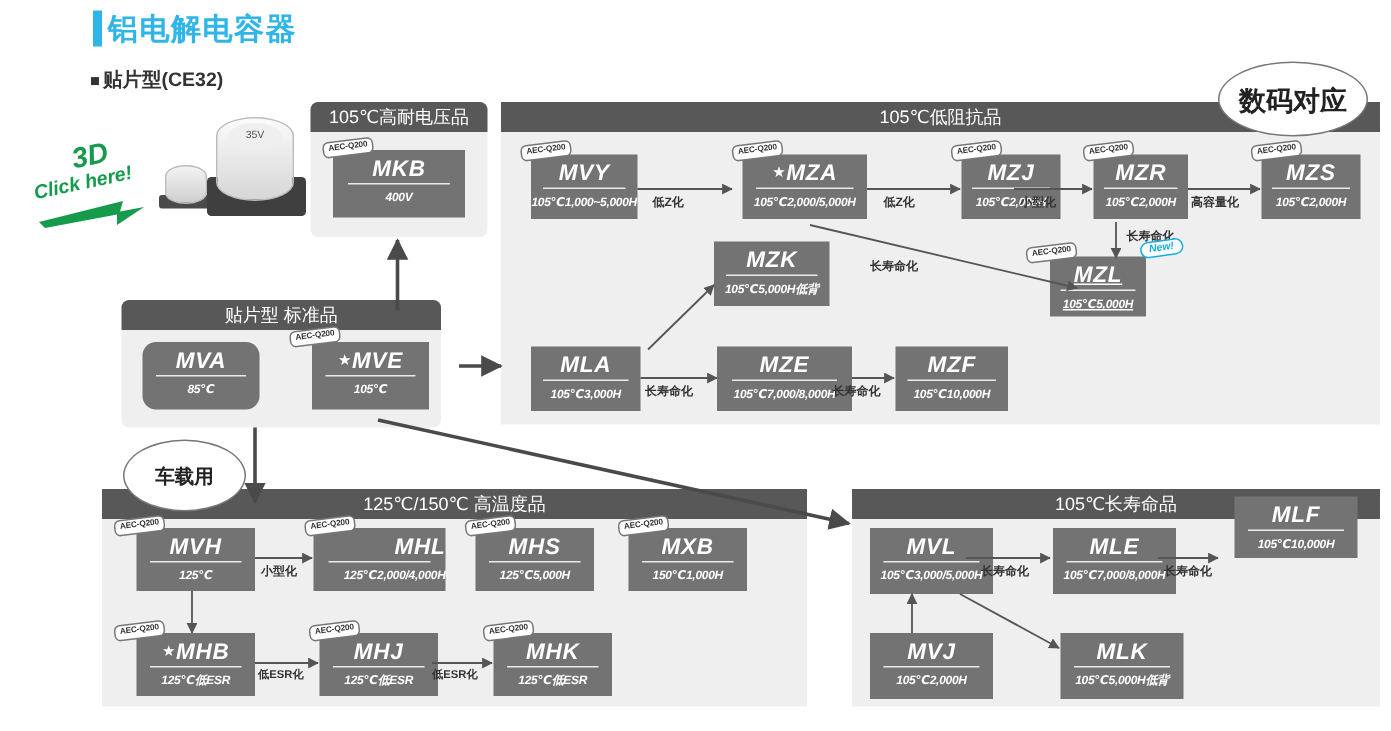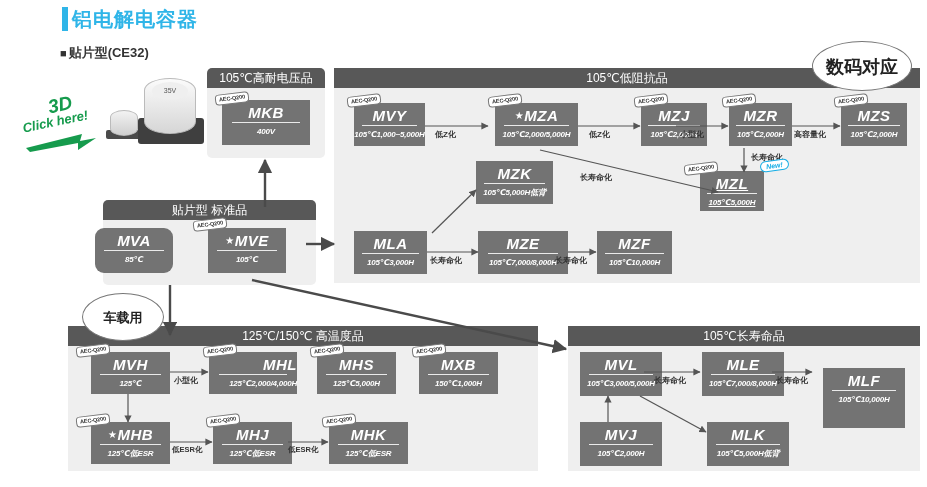--- a/index.html
+++ b/index.html
@@ -294,21 +294,21 @@
   <div class="alabel" style="left:555px; top:255px;">长寿命化</div>
 
   <div class="box" style="left:597px; top:231px; width:75px; height:43px;">
     <div class="name"><span class="star"></span><span>MZF</span></div>
     <div class="rule"></div>
     <div class="spec">105℃10,000H</div>
   </div>
 
   <div class="oval" style="left:812px; top:41px; width:100px; height:50px; font-size:18px; line-height:50px;">数码对应</div>
 
-  <div class="panel rounded" style="left:88px; top:200px; width:228px; height:70px;padding-left:15px;">
+  <div class="panel rounded" style="left:66px; top:200px; width:228px; height:70px;padding-left:15px;">
     <div class="panel-head">贴片型 标准品</div>
     <div class="panel-body" style="height:65px;"></div>
   </div>
   <div class="box rounded" style="left:95px; top:228px; width:78px; height:45px;">
     <div class="name"><span class="star"></span><span>MVA</span></div>
     <div class="rule"></div>
     <div class="spec">85℃</div>
   </div>
   <div class="aec" style="left:193px; top:219px;">AEC-Q200</div>
   <div class="box" style="left:208px; top:228px; width:78px; height:45px;">
@@ -388,21 +388,21 @@
   </div>
   <div class="alabel" style="left:654px; top:375px;">长寿命化</div>
 
   <div class="box" style="left:702px; top:352px; width:82px; height:44px;">
     <div class="name"><span class="star"></span><span>MLE</span></div>
     <div class="rule"></div>
     <div class="spec">105℃7,000/8,000H</div>
   </div>
   <div class="alabel" style="left:776px; top:375px;">长寿命化</div>
 
-  <div class="box" style="left:823px; top:368px; width:82px; height:60px;">
+  <div class="box" style="left:823px; top:331px; width:82px; height:41px;">
     <div class="name"><span class="star"></span><span>MLF</span></div>
     <div class="rule"></div>
     <div class="spec">105℃10,000H</div>
   </div>
 
   <div class="box" style="left:580px; top:422px; width:82px; height:44px;">
     <div class="name"><span class="star"></span><span>MVJ</span></div>
     <div class="rule"></div>
     <div class="spec">105℃2,000H</div>
   </div>

